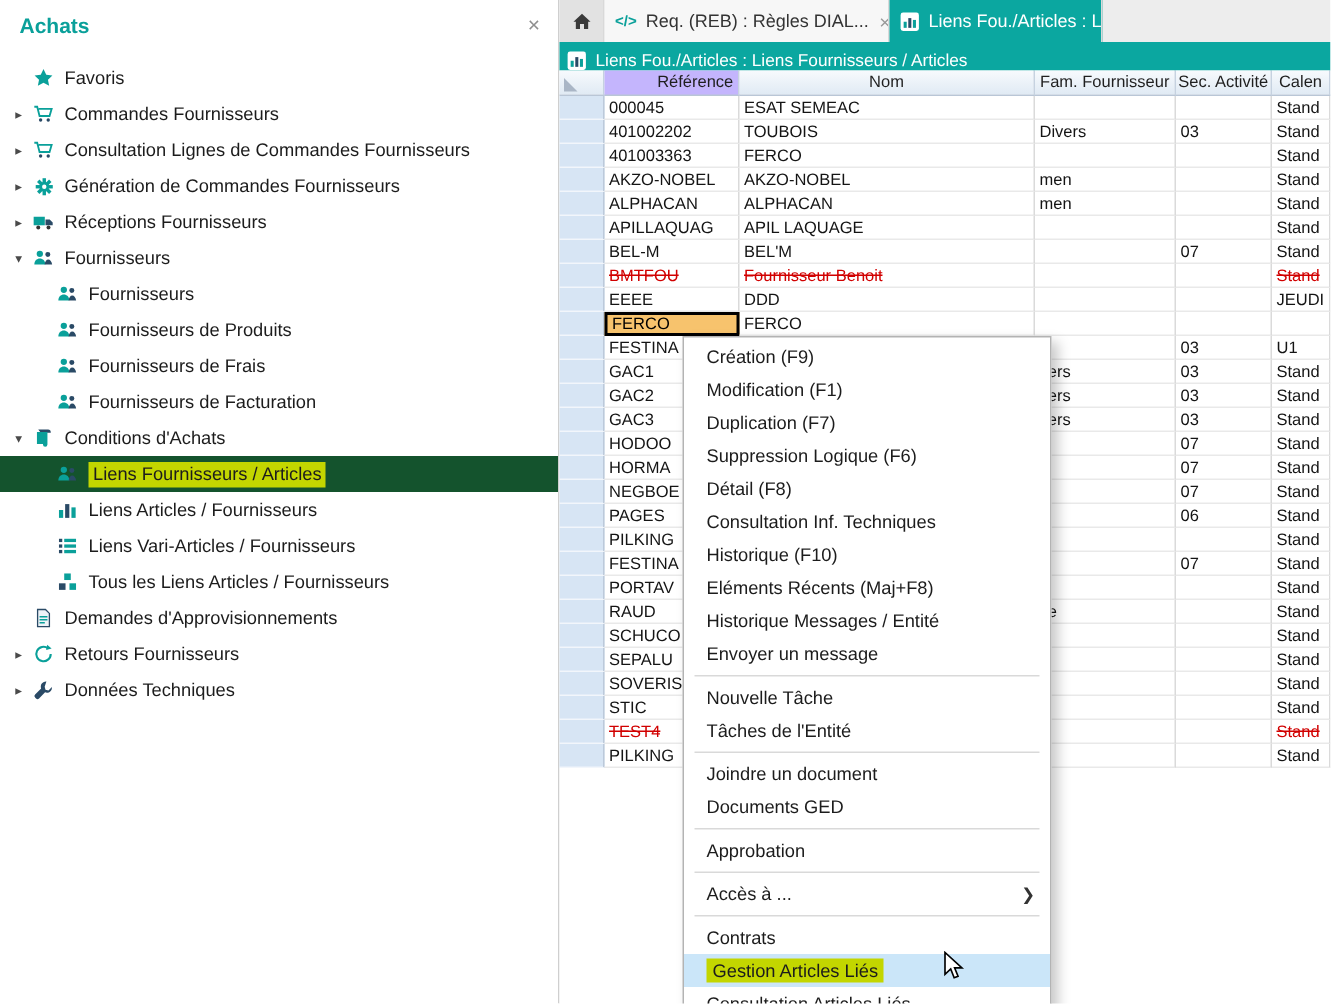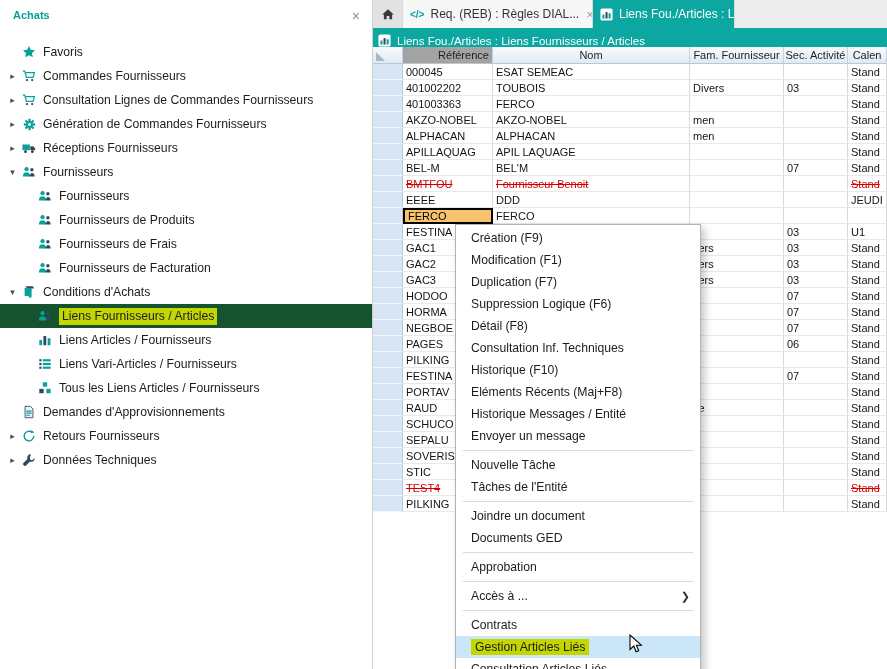--- a/index.html
+++ b/index.html
@@ -3,21 +3,21 @@
 <meta charset="utf-8">
 <style>
   * {box-sizing:border-box; margin:0; padding:0;}
   html,body {width:887px; height:669px; overflow:hidden; background:#fff;
              font-family:"Liberation Sans", sans-serif;}
   .app {display:flex; width:887px; height:669px;}
 
   
   .sidebar {flex:0 0 373px; width:373px; background:#fff; border-right:1px solid #cfcfcf; overflow:hidden;}
   .sb-head {display:flex; align-items:flex-start; justify-content:space-between; padding:9px 12px 6px 13px; height:40px;}
-  .sb-title {color:#0aa09a; font-weight:bold; font-size:11px;}
+  .sb-title {color:#0aa09a; font-weight:bold; font-size:14px;}
   .sb-close {color:#8f8f8f; font-size:14px; line-height:14px; cursor:pointer;}
   .tree-item {height:24px; display:flex; align-items:center; font-size:12.2px; color:#1c1c1c; cursor:pointer; white-space:nowrap;}
   .tree-item.hl-row {background:#14532d;}
   .t-arrow {flex:0 0 15px; margin-left:5px; text-align:center; font-size:9px; color:#4a4a4a;}
   .tree-item.lvl1 .t-arrow {flex-basis:31px;}
   .t-icon {flex:0 0 18px; height:15px; display:flex; align-items:center; justify-content:center;}
   .t-label {margin-left:5px;}
   .t-label.hl {background:#c3d600; padding:1.5px 3px;}
 
   
@@ -33,21 +33,21 @@
   .tab-close {margin-left:auto; padding-left:7px; color:#9a9a9a; font-size:13px;}
   .tab.active .tab-close {color:#d8f2f0;}
   .code-ic {color:#0aa09a; font-weight:bold; font-size:10px;}
   .titlebar {height:19px; background:#0ba7a0; color:#fff; font-size:11.5px; display:flex; align-items:flex-end; gap:6px; padding:0 5px;}
 
   
   .grid-header,.grid-row {display:grid; grid-template-columns:30px 90px 197px 94px 64px 1fr;}
   .grid-header {height:17px;}
   .gh {background:linear-gradient(#f7fafd,#e0eaf4); border-right:1px solid #c6d2e0; border-bottom:1px solid #b9c6d6;
        font-size:11px; color:#1f1f1f; display:flex; align-items:center; justify-content:center; overflow:hidden; position:relative;}
-  .gh-ref {background:#a3a3a3;padding-left:32px;}
+  .gh-ref {background:#c4b5fd;padding-left:32px;}
   .gh-sel::after {content:""; position:absolute; left:3px; bottom:2px; width:0; height:0;
                   border-left:9px solid #aab6c6; border-top:9px solid transparent;}
   .grid-row {height:16px; cursor:pointer;}
   .gc {border-right:1px solid #dadada; border-bottom:1px solid #e9e9e9; font-size:11px; color:#141414;
        padding:0 3px; display:flex; align-items:center; white-space:nowrap; overflow:hidden;}
   .gc-sel {background:#d7e5f4; border-right:1px solid #bcc9da; border-bottom:1px solid #f2f6fb;}
   .row-red .gc {color:#d10000; text-decoration:line-through;}
   .cell-selected {background:#f7c36d; border:2px solid #000 !important; color:#000;}
 
   

